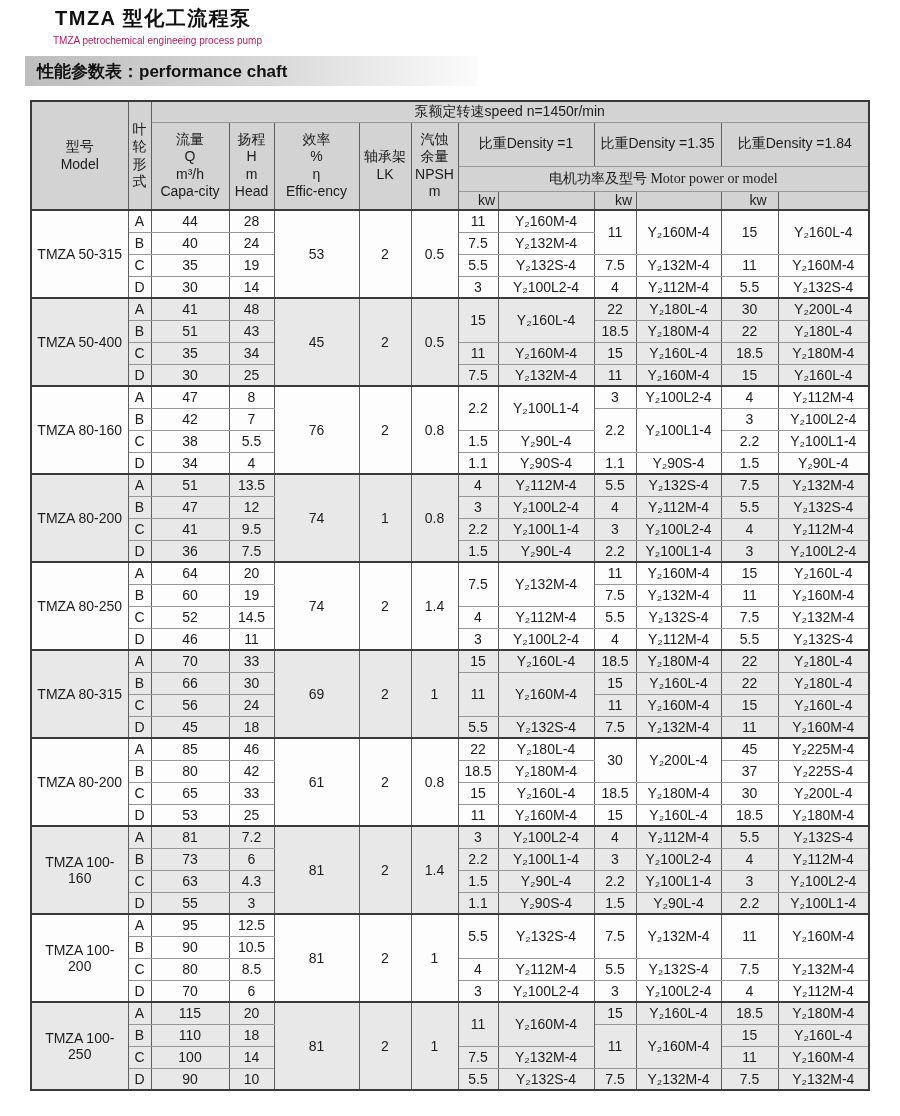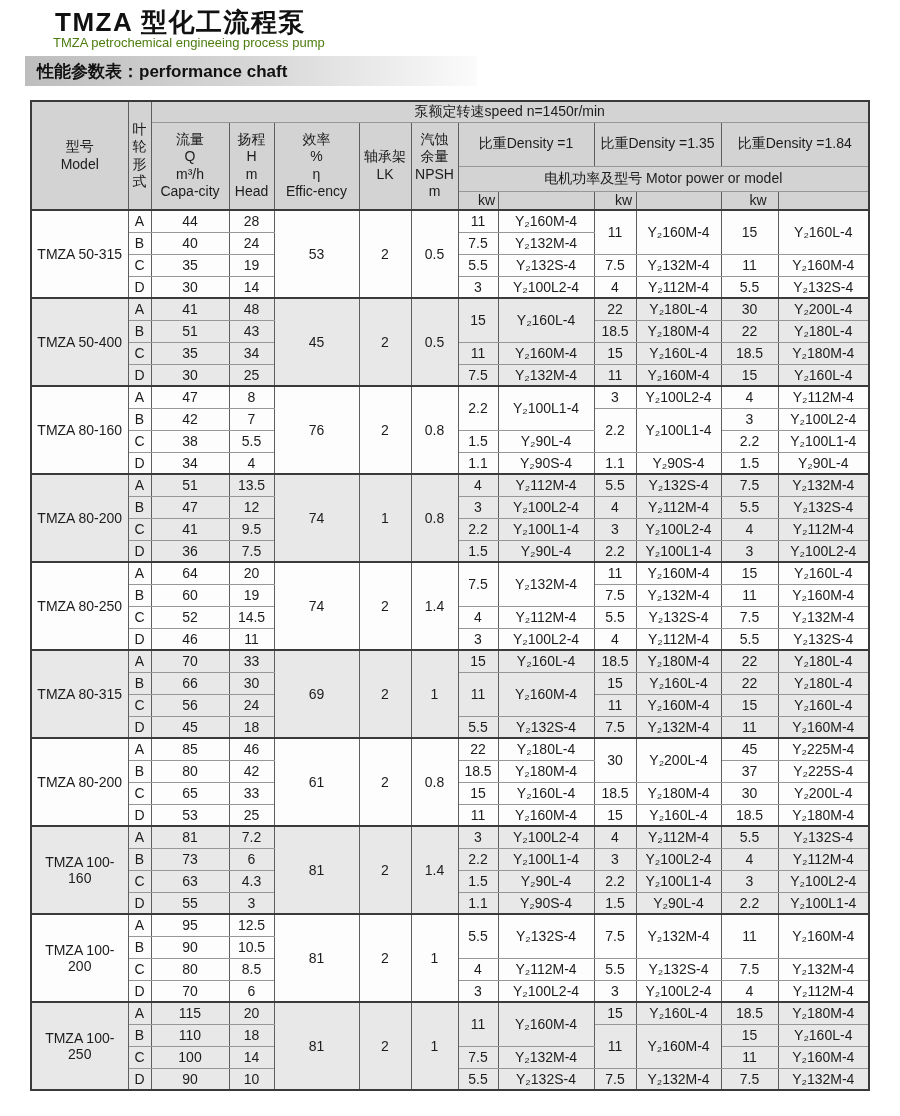--- a/index.html
+++ b/index.html
@@ -3,25 +3,25 @@
 <meta charset="utf-8">
 <style>
   * { margin:0; padding:0; box-sizing:border-box; }
   html, body { background:#ffffff; }
   body {
     width:900px; height:1116px; position:relative; overflow:hidden;
     font-family:"Liberation Sans","DejaVu Sans",sans-serif; color:#1c1c1c;
   }
   .page-title {
     position:absolute; left:55px; top:5px;
-    font-size:26px; font-weight:bold; letter-spacing:1.5px; color:#111;
+    font-size:20px; font-weight:bold; letter-spacing:1.5px; color:#111;
   }
   .page-subtitle {
     position:absolute; left:53px; top:35px;
-    font-size:13px; color:#4d7c0f;
+    font-size:10px; color:#be185d;
   }
   .section-bar {
     position:absolute; left:25px; top:56px; width:452px; height:30px;
     background:linear-gradient(to right,#bdbdbd 0%,#d9d9d9 55%,#fbfbfb 100%);
     display:flex; align-items:center; padding-left:12px;
     font-size:17px; font-weight:bold; color:#111;
   }
   table.perf {
     position:absolute; left:30px; top:100px; width:838px;
     border-collapse:collapse; table-layout:fixed;
@@ -34,21 +34,21 @@
     padding:0 2px; vertical-align:middle; font-weight:normal;
     overflow:hidden;
   }
   .perf thead th { background:#d3d3d3; white-space:pre-line; line-height:1.25; }
   .perf thead { border-bottom:2px solid #3a3a3a; }
   .perf tbody { border-top:2px solid #3a3a3a; }
   .perf tbody.striped td { background:#e8e8e8; }
   .perf tbody td { height:22px; background:#fdfdfd; }
   .hr1 th { height:21px;margin-top:35px; }
   .hr2 th { height:44px; }
-  .hr3 th { height:25px; }
+  .hr3 th { height:25px;font-family:Liberation Serif, serif; }
   .hr4 th { height:18px;padding-left:19px; }
   th.impeller-head { line-height:1.15; font-size:14px; }
   th.tight { line-height:1.12; }
   td.model-col { font-size:14px; }
 </style>
 </head>
 <body>
 
 <div class="page-title">TMZA 型化工流程泵</div>
 <div class="page-subtitle">TMZA petrochemical engineeing process pump</div>

